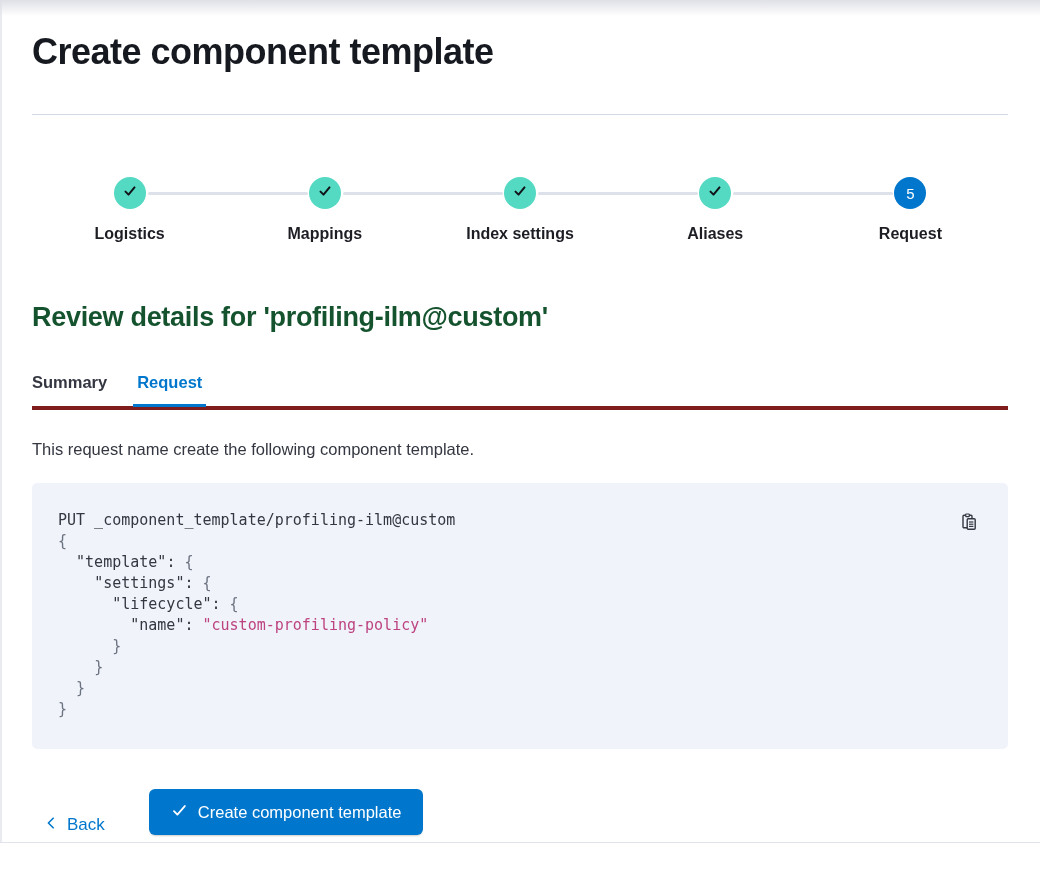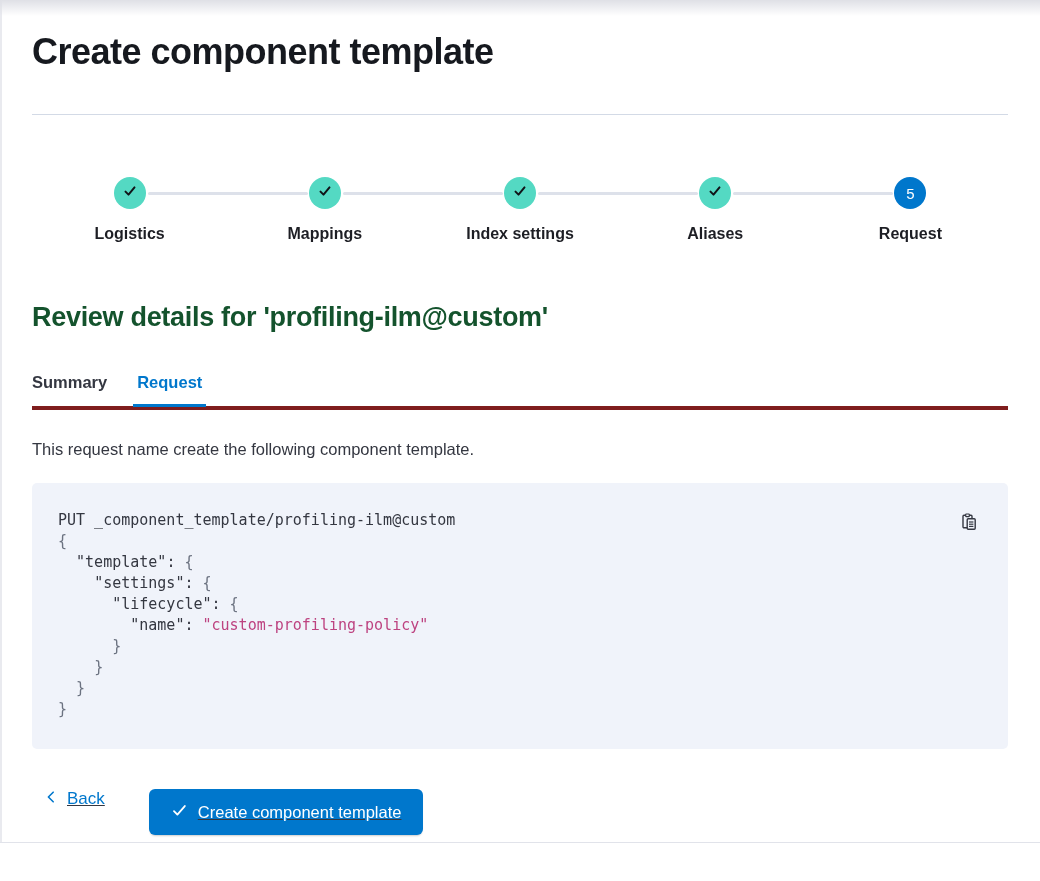--- a/index.html
+++ b/index.html
@@ -40,21 +40,21 @@
   
   .code-block { position:relative; margin-top:22px; background:#f0f3fa; border-radius:5px; padding:27px 16px 29px 26px; }
   .code-content { font-family:"DejaVu Sans Mono", monospace; font-size:15px; line-height:21px; white-space:pre; color:#343741; }
   .tok-plain { color:#343741; }
   .tok-key { color:#343741; }
   .tok-punct { color:#6b7280; }
   .tok-string { color:#bd4380; }
   .copy-btn { position:absolute; top:29px; right:29px; width:20px; height:20px; background:none; border:none; cursor:pointer; padding:0; }
 
   
-  .footer { display:flex; align-items:flex-start; margin-top:40px;text-decoration:underline; }
+  .footer { display:flex; align-items:flex-end; margin-top:40px; }
   .back-link { display:flex; align-items:center; gap:9px; padding-left:12px; background:none; border:none; cursor:pointer;
     color:#0077cc; font-size:17px; font-weight:500; font-family:"Liberation Sans", sans-serif; }
   .submit-btn { display:flex; align-items:center; gap:10px; margin-left:44px; height:46px; padding:0 22px; background:#0077cc; border:none;
     border-radius:6px; color:#fff; font-size:16.5px; font-weight:500; font-family:"Liberation Sans", sans-serif; cursor:pointer;
     box-shadow:0 2px 2px -1px rgba(0,0,0,0.2); }
 </style>
 </head>
 <body>
 
 <div class="panel">

